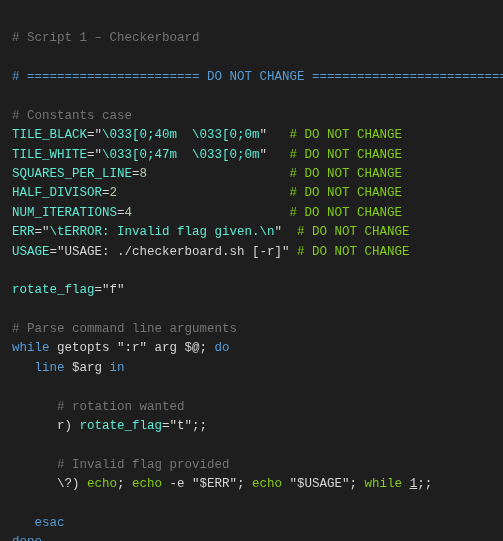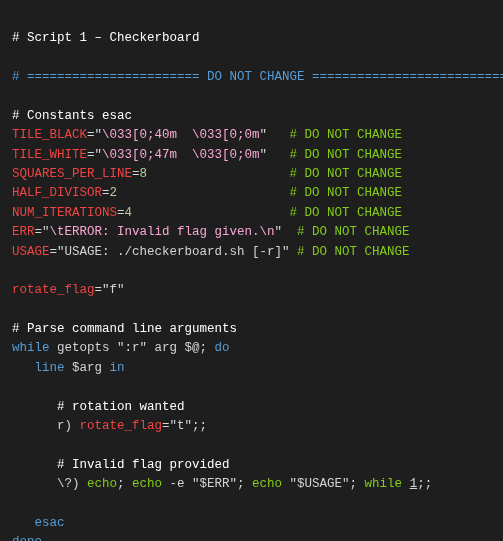--- a/index.html
+++ b/index.html
@@ -17,40 +17,40 @@
       width: 503px;
       min-height: 541px;
       padding: 10px 12px;
       overflow: hidden;
     }
 
     .code-block {
       white-space: pre;
     }
 
-    .comment { color: #ffffff; font-family: Liberation Mono, monospace; }
+    .comment { color: #737373; font-family: Liberation Mono, monospace; }
     .keyword { color: #569cd6; }
-    .variable { color: #ef4444; }
+    .variable { color: #5eead4; }
     .number { color: #b5cea8; }
     .do-not-change { color: #84cc16; }
     .plain { color: #d4d4d4; }
-    .escape-seq { color: #f9a8d4; text-align: right; }
+    .escape-seq { color: #5eead4; text-align: right; }
     .func-call { color: #84cc16; font-family: Liberation Mono, monospace; }
     .divider { color: #569cd6; }
     .underline { text-decoration: underline; }
   </style>
 </head>
 <body>
 
 <div class="code-block">
 <span class="comment"># Script 1 – Checkerboard</span>
 
 <span class="divider"># ======================= DO NOT CHANGE =========================== #</span>
 
-<span class="comment"># Constants esac</span>
+<span class="comment"># Constants case</span>
 <span><span class="variable">TILE_BLACK</span><span class="plain">="</span><span class="escape-seq">\033[0;40m</span><span class="plain">  </span><span class="escape-seq">\033[0;0m</span><span class="plain">"   </span><span class="do-not-change"># DO NOT CHANGE</span></span>
 <span><span class="variable">TILE_WHITE</span><span class="plain">="</span><span class="escape-seq">\033[0;47m</span><span class="plain">  </span><span class="escape-seq">\033[0;0m</span><span class="plain">"   </span><span class="do-not-change"># DO NOT CHANGE</span></span>
 <span><span class="variable">SQUARES_PER_LINE</span><span class="plain">=</span><span class="number">8</span><span class="plain">                   </span><span class="do-not-change"># DO NOT CHANGE</span></span>
 <span><span class="variable">HALF_DIVISOR</span><span class="plain">=</span><span class="number">2</span><span class="plain">                       </span><span class="do-not-change"># DO NOT CHANGE</span></span>
 <span><span class="variable">NUM_ITERATIONS</span><span class="plain">=</span><span class="number">4</span><span class="plain">                     </span><span class="do-not-change"># DO NOT CHANGE</span></span>
 <span><span class="variable">ERR</span><span class="plain">="</span><span class="escape-seq">\tERROR: Invalid flag given.\n</span><span class="plain">"  </span><span class="do-not-change"># DO NOT CHANGE</span></span>
 <span><span class="variable">USAGE</span><span class="plain">="USAGE: ./checkerboard.sh [-r]" </span><span class="do-not-change"># DO NOT CHANGE</span></span>
 
 <span><span class="variable">rotate_flag</span><span class="plain">="f"</span></span>
 

